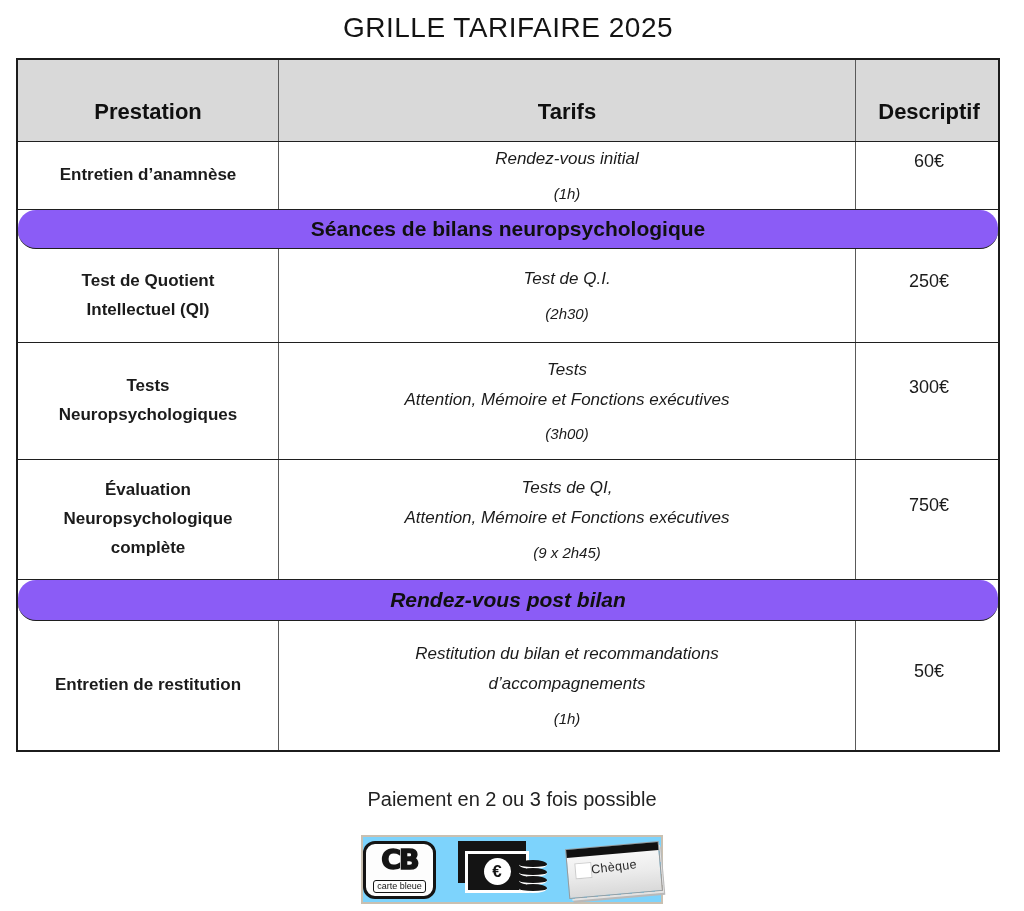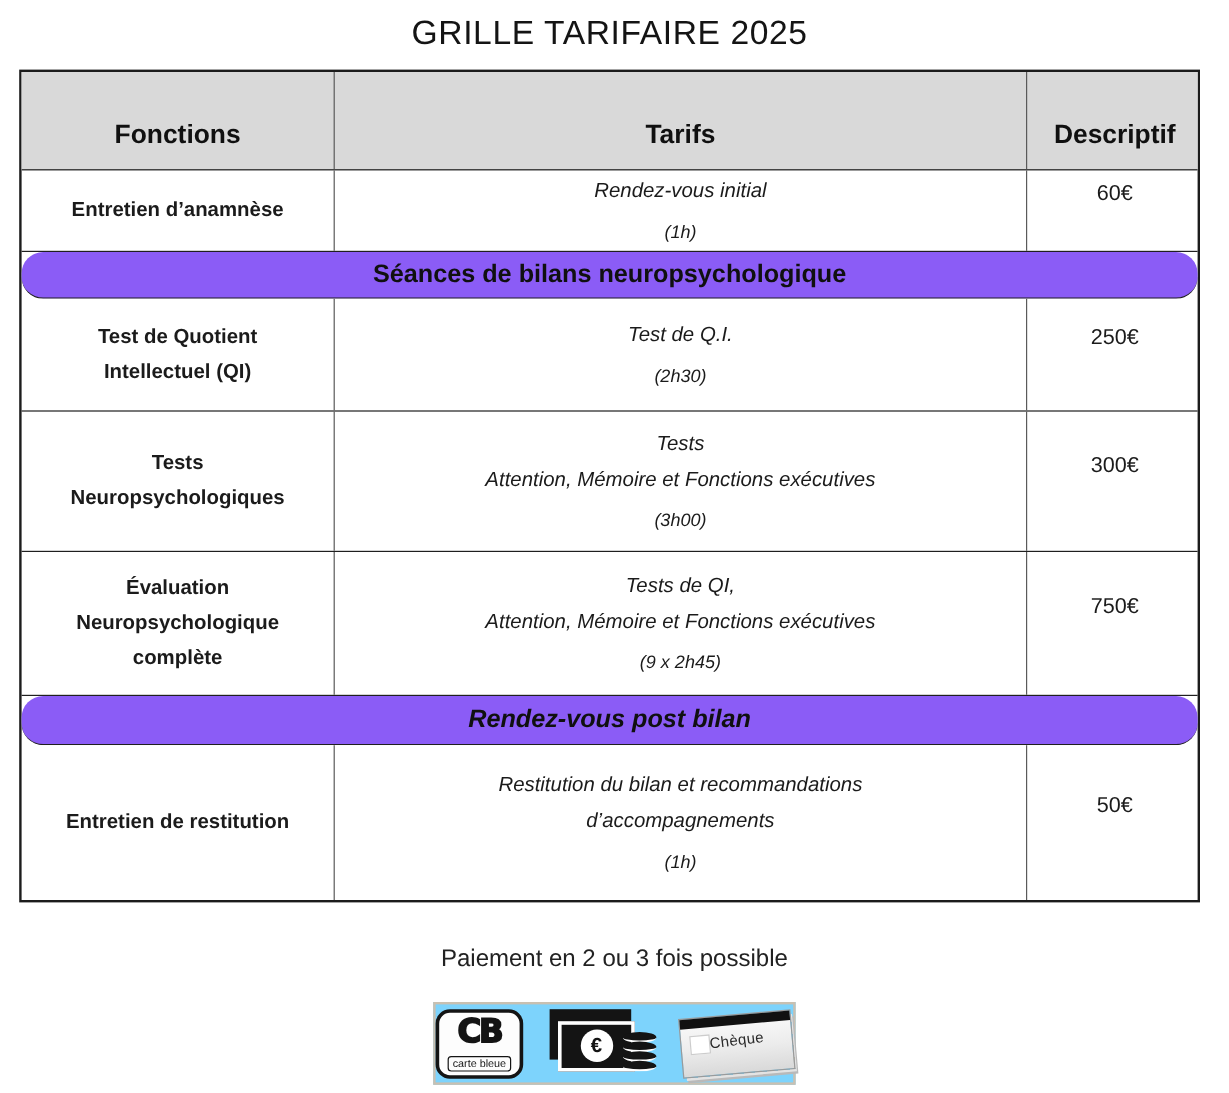--- a/index.html
+++ b/index.html
@@ -189,21 +189,21 @@
 </head>
 <body>
 
 <div class="page">
 
   <div class="doc-title">GRILLE TARIFAIRE 2025</div>
 
   <div class="pricing-table">
 
     <div class="t-row header-row">
-      <div class="cell">Fonctions</div>
+      <div class="cell">Prestation</div>
       <div class="cell">Tarifs</div>
       <div class="cell">Descriptif</div>
     </div>
 
     <div class="t-row row-0">
       <div class="cell prestation-cell">
         <span>Entretien d’anamnèse</span>
       </div>
       <div class="cell descriptif-cell">
         <span class="line">Rendez-vous initial</span>

